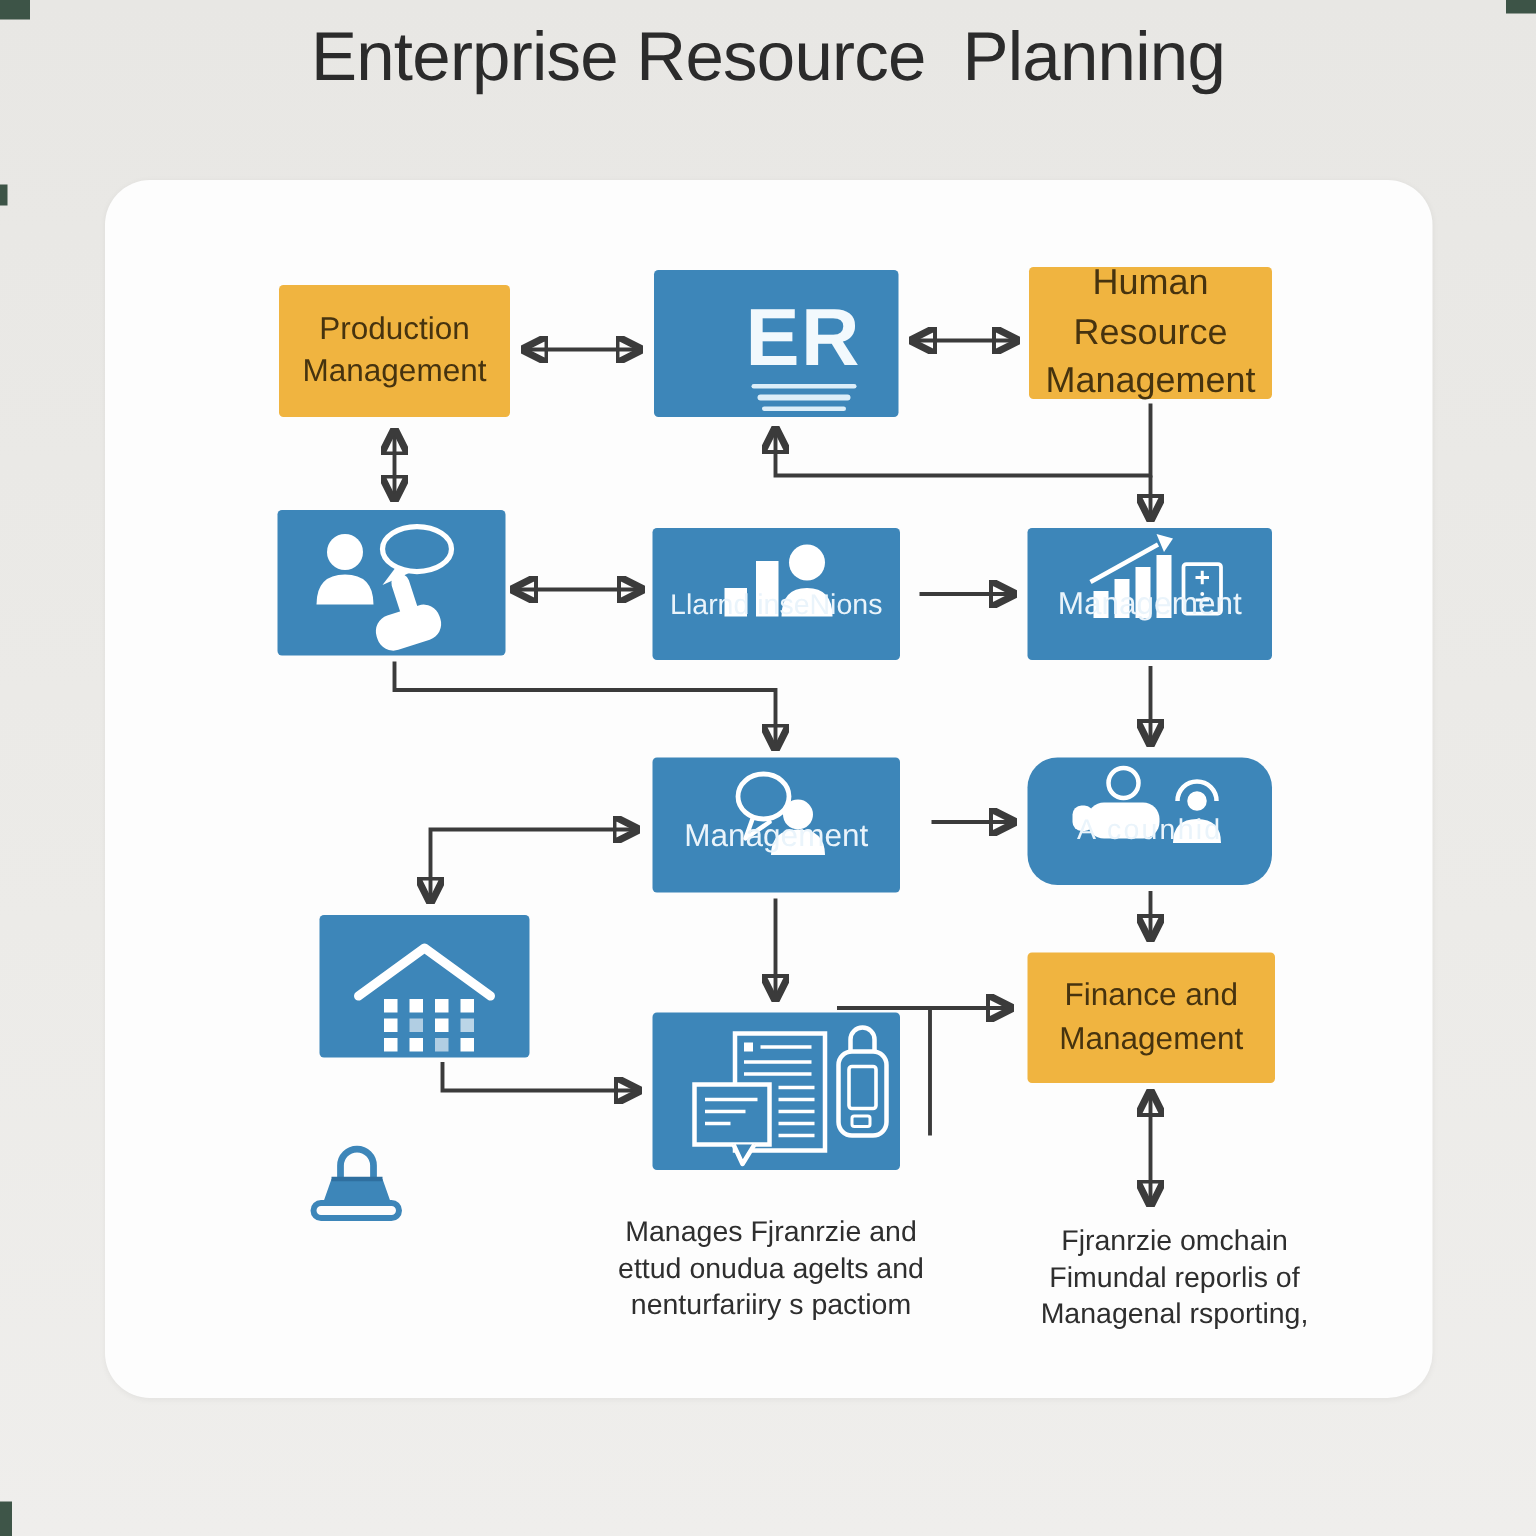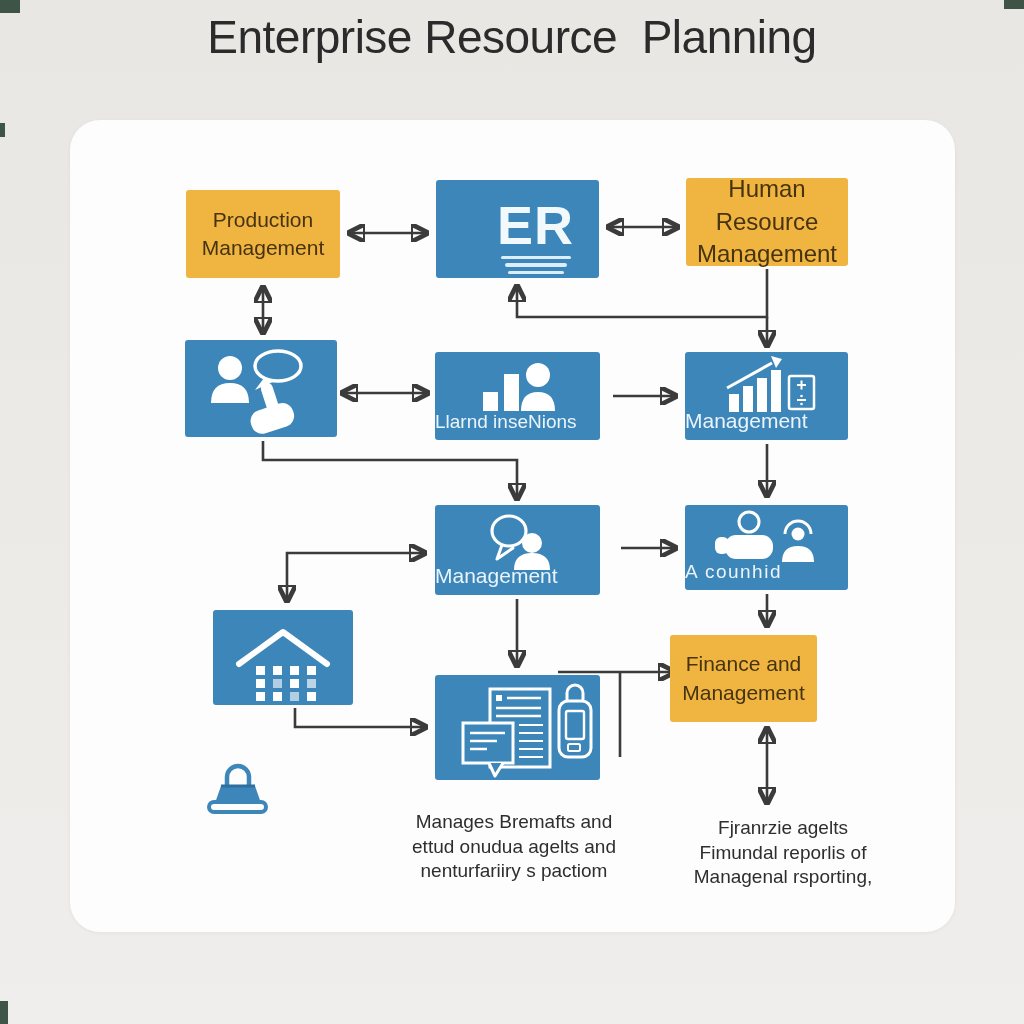--- a/index.html
+++ b/index.html
@@ -23,21 +23,21 @@
   .box{position:absolute;z-index:2;border-radius:3px;}
   .box.blue{background:#3d86b9;}
   .box.orange{background:#f0b440;}
   .box svg{position:absolute;left:0;top:0;width:100%;height:100%;}
   .center-lbl{
     position:absolute;inset:0;display:flex;align-items:center;justify-content:center;
     text-align:center;white-space:pre-line;
   }
   .dark-lbl{color:#46330f;font-size:21px;line-height:1.35;}
   .bottom-lbl{
-    position:absolute;left:0;right:0;bottom:7px;text-align:left;
+    position:absolute;left:0;right:0;bottom:25px;text-align:center;
     color:#eaf4fb;z-index:3;
   }
   .er-wrap{position:absolute;inset:0;display:flex;flex-direction:column;align-items:center;justify-content:center;padding-top:14px;margin-left:36px;}
   .er-text{color:#f2f9fd;font-size:54px;font-weight:700;letter-spacing:1px;line-height:1;}
   .er-lines i{display:block;background:#dceef9;height:3.5px;border-radius:2px;margin:4px auto 0;}
   .er-lines i:nth-child(1){width:70px;}
   .er-lines i:nth-child(2){width:62px;}
   .er-lines i:nth-child(3){width:56px;}
   .note{position:absolute;z-index:2;text-align:center;color:#2e2e2e;white-space:pre-line;}
   .note.inv{left:85px;top:484px;width:228px;font-size:20px;line-height:1.22;}
@@ -167,21 +167,21 @@
         <path d="M67,40 L62,54 L78,43" stroke-width="3"></path>
       </g>
       <g fill="#fff">
         <circle cx="97" cy="38" r="10"></circle>
         <path d="M79,65 Q79,48 97,48 Q115,48 115,65 Z"></path>
       </g>
     </svg>
     <div class="bottom-lbl" style="font-size:21px;">Management</div>
   </div>
 
-  <div class="box blue" style="left:685px;top:505px;width:163px;height:85px;">
+  <div class="box blue" style="left:685px;top:505px;width:163px;height:85px;border-radius:20px;">
     <svg viewBox="0 0 163 85">
       <g>
         <circle cx="64" cy="17" r="10" fill="none" stroke="#fff" stroke-width="3"></circle>
         <rect x="40" y="30" width="48" height="24" rx="11" fill="#fff"></rect>
         <rect x="30" y="32" width="14" height="17" rx="6" fill="#fff"></rect>
       </g>
       <g>
         <path d="M100,29 a13,13 0 0 1 26,0" fill="none" stroke="#fff" stroke-width="3"></path>
         <circle cx="113" cy="29" r="6.5" fill="#fff"></circle>
         <path d="M97,57 Q97,41 113,41 Q129,41 129,57 Z" fill="#fff"></path>
@@ -227,29 +227,29 @@
       </g>
       <g stroke="#fff" fill="none">
         <path d="M132,26 v-8 a8,8 0 0 1 16,0 v8" stroke-width="3"></path>
         <rect x="124" y="26" width="32" height="56" rx="9" stroke-width="3"></rect>
         <rect x="131" y="36" width="18" height="28" rx="2" stroke-width="2.4"></rect>
         <rect x="133" y="69" width="12" height="7" rx="1.5" stroke-width="2"></rect>
       </g>
     </svg>
   </div>
 
-  <div class="box orange" style="left:670px;top:635px;width:147px;height:87px;">
+  <div class="box orange" style="left:685px;top:635px;width:165px;height:87px;">
     <div class="center-lbl dark-lbl">Finance and
 Management</div>
   </div>
 
-  <div class="note mng">Manages Bremafts and
+  <div class="note mng">Manages Fjranrzie and
 ettud onudua agelts and
 nenturfariiry s pactiom</div>
-  <div class="note fin">Fjranrzie agelts
+  <div class="note fin">Fjranrzie omchain
 Fimundal reporlis of
 Managenal rsporting,</div>
 
   <svg class="lock" viewBox="0 0 62 58">
     <path d="M21,28 v-9 a11,11 0 0 1 22,0 v9" fill="none" stroke="#3d86b9" stroke-width="4.5"></path>
     <path d="M15,28 h34 l6,17 h-46 z" fill="#3d86b9"></path>
     <path d="M15,28 h34" stroke="#2f6f9f" stroke-width="3" fill="none"></path>
     <rect x="3" y="44" width="57" height="10" rx="5" fill="none" stroke="#3d86b9" stroke-width="4"></rect>
   </svg>
 

